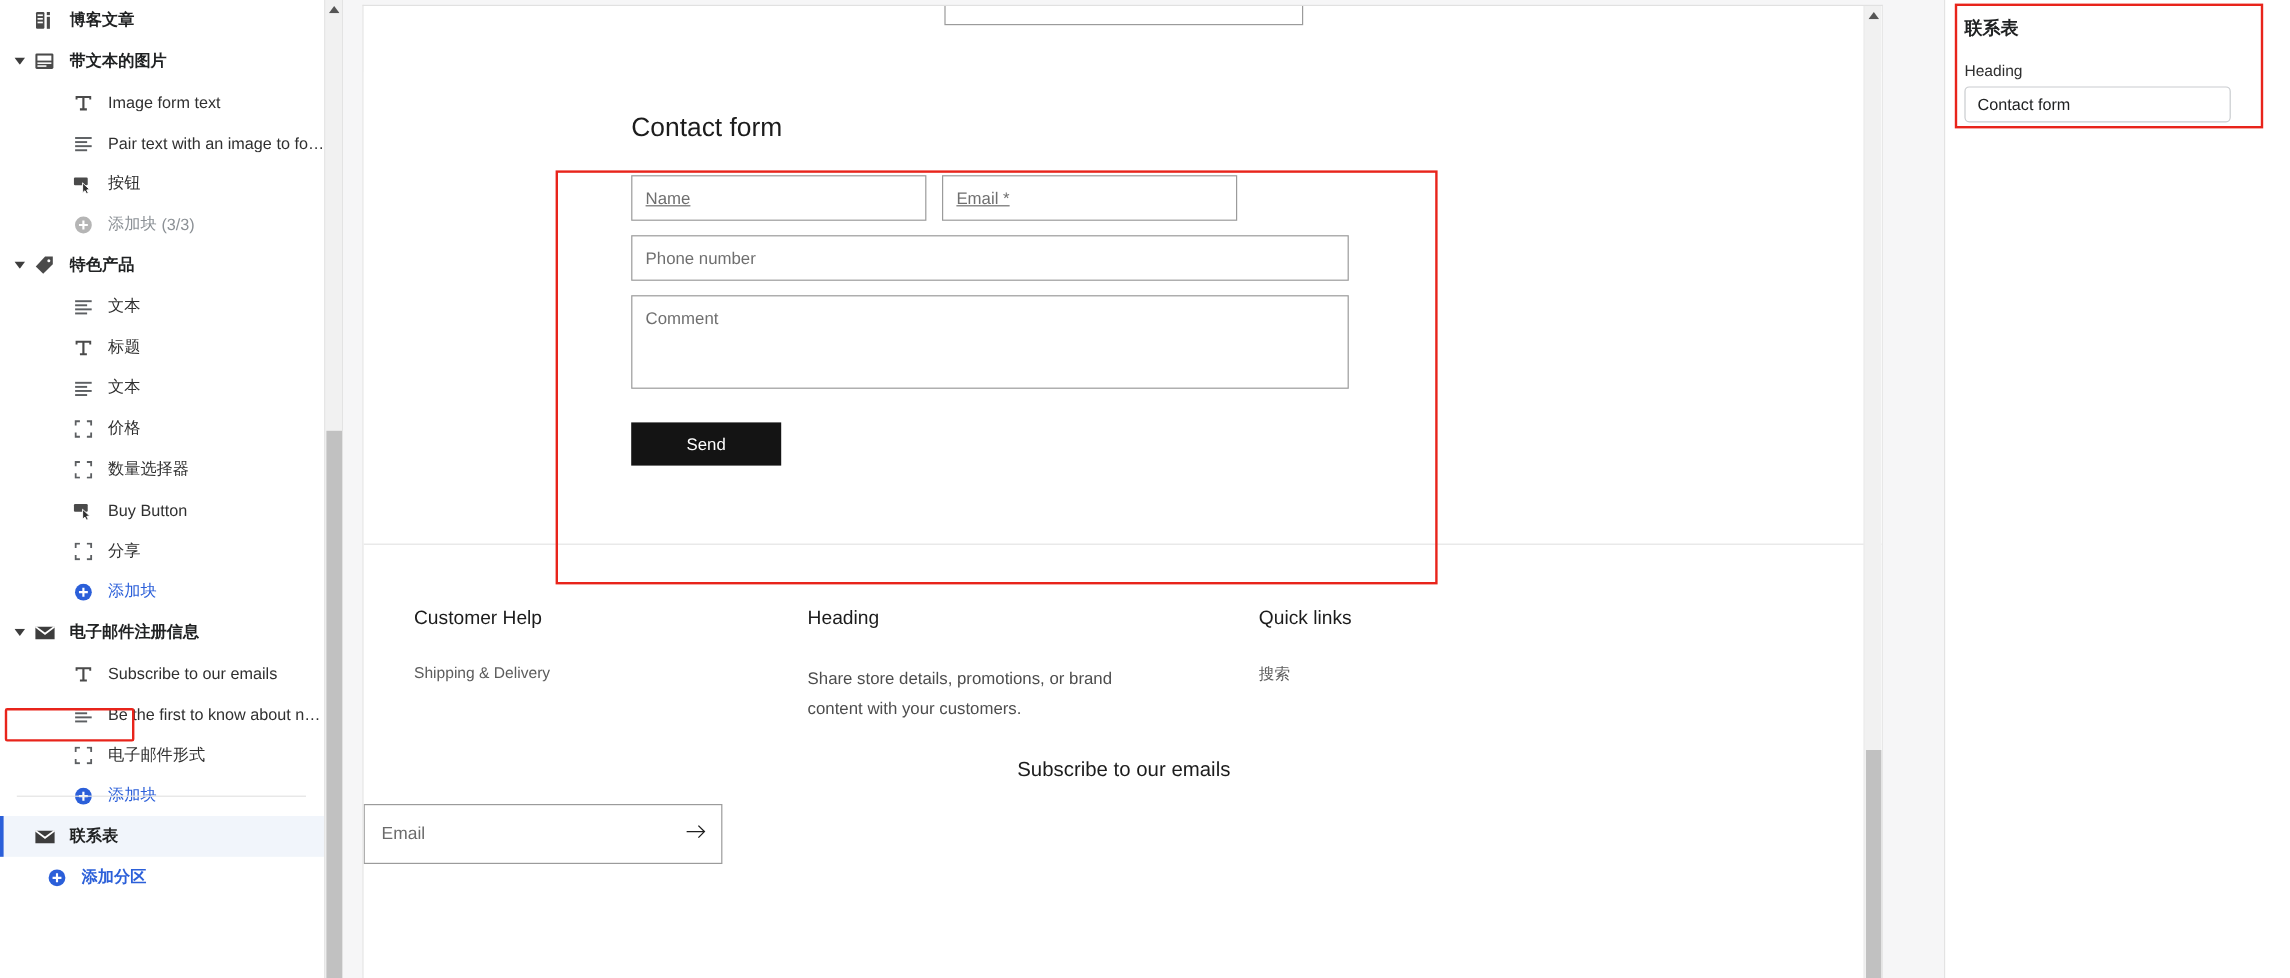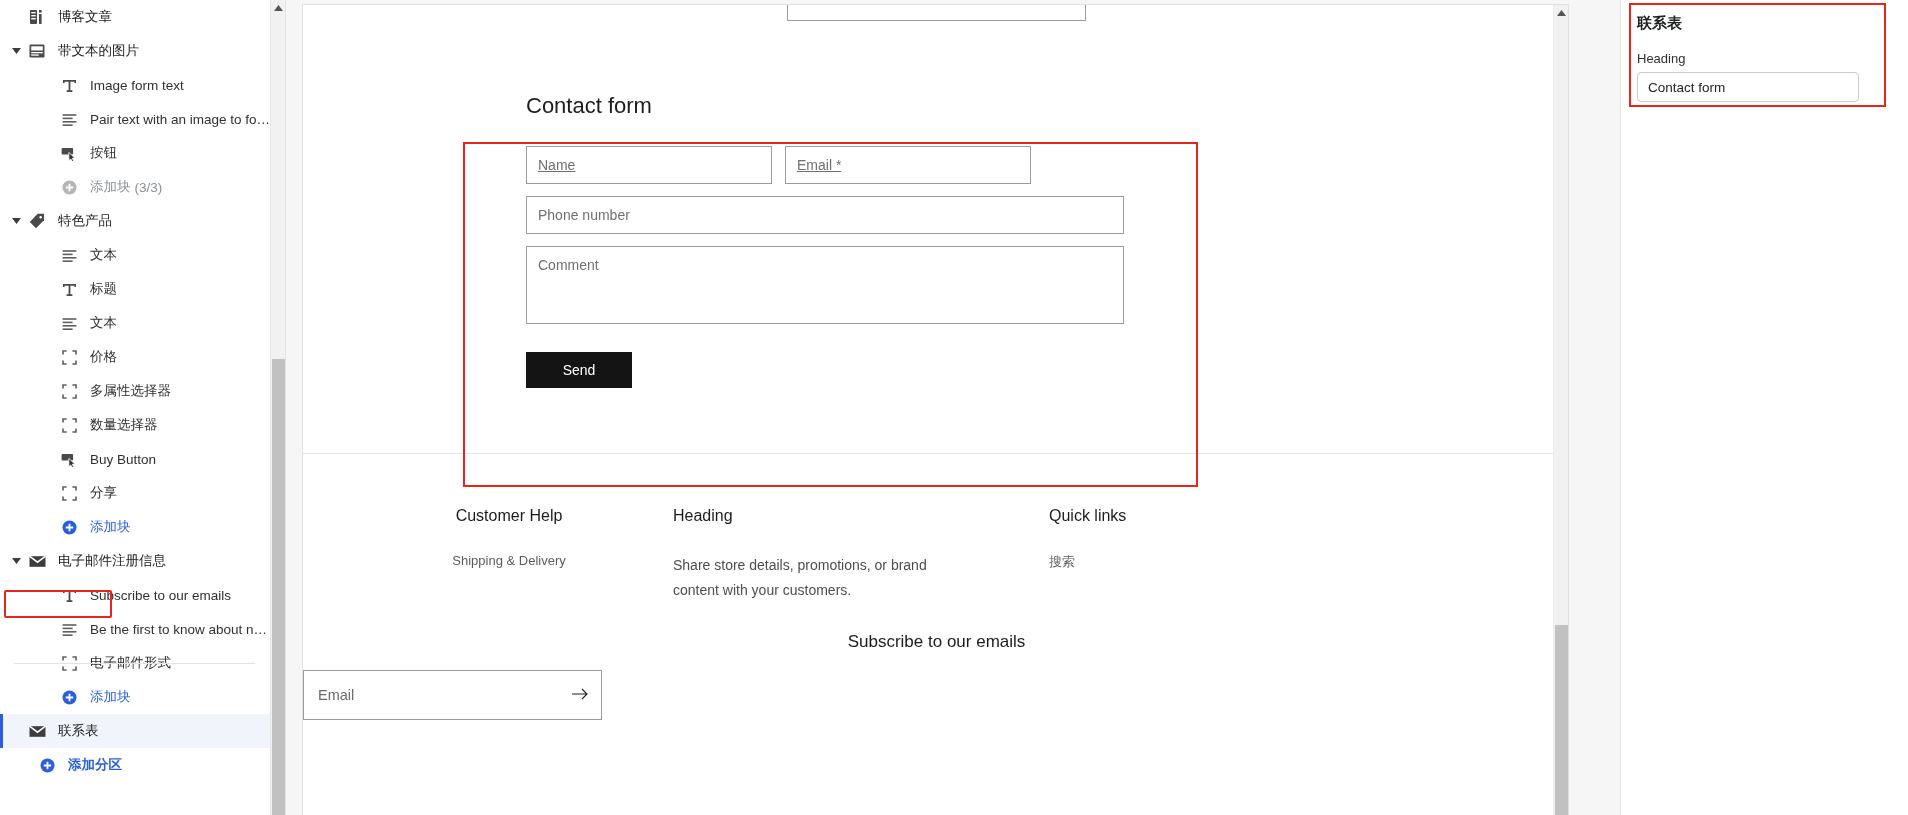--- a/index.html
+++ b/index.html
@@ -27,21 +27,21 @@
     position: relative;
     display: flex;
     align-items: center;
     height: 34px;
     padding-left: 8px;
     font-size: 13.5px;
     color: #202223;
     white-space: nowrap;
     cursor: pointer;
   }
-  .sb-row.section { font-weight: 400; color: #202223; }
+  .sb-row.section { font-weight: 700; color: #202223; }
   .sb-row.child { padding-left: 58px; color: #303030; font-weight: 400; }
   .sb-row.child.muted { color: #8c9196; }
   .sb-row.child.addblock { color: #2b5fd9; }
   .sb-row.addsection { padding-left: 36px; color: #2b5fd9; font-weight: 700; }
   .sb-row.selected { background: #f1f5fb; }
   .sb-row.selected::before {
     content: ""; position: absolute; left: 0; top: 0; bottom: 0; width: 3px; background: #2b5fd9;
   }
   .caret {
     width: 16px; height: 34px; display: inline-flex; align-items: center; justify-content: center;
@@ -142,21 +142,21 @@
   }
   .fin.half { width: 246px; text-decoration: underline; }
   .fin.full { width: 672px; }
   .ftext {
     width: 598px; height: 78px; border: 1px solid #9b9b9b; background: #fff;
     padding: 10px 11px; font-size: 14px; color: #6f6f6f;
     font-family: "Liberation Sans", sans-serif;
   }
   .send-btn {
     margin-top: 28px;
-    width: 106px; height: 36px;
+    width: 125px; height: 36px;
     background: #141414; color: #ffffff;
     display: flex; align-items: center; justify-content: center;
     font-size: 14px; cursor: pointer;
     font-family: "Liberation Sans", sans-serif;
   }
   .section-sep {
     position: absolute; left: 0; top: 448px; width: 1267px; height: 1px; background: #e4e4e4;
   }
 
   
@@ -164,21 +164,21 @@
     position: absolute;
     left: 160px; top: 82px; width: 735px; height: 345px;
     border: 2.5px solid #e8241b;
     pointer-events: none;
     z-index: 5;
   }
 
   
   .footer { position: absolute; top: 470px; left: 0; width: 1267px; }
   .f-cols { display: flex; padding-left: 42px; padding-top: 32px; }
-  .f-col-1 { width: 328px; text-align: center; }
+  .f-col-1 { width: 328px; }
   .f-col-2 { width: 328px; }
   .f-col-3 { width: 328px; margin-left: 48px; }
   .f-head {
     font-size: 16px; color: #1c1c1c; font-weight: 400; margin-bottom: 28px;
     font-family: "Liberation Sans", sans-serif;
   }
   .f-link { font-size: 13px; color: #5c5c5c; font-family: "Liberation Sans", sans-serif; }
   .f-text { font-size: 14px; color: #4d4d4d; line-height: 1.75; width: 296px;
     font-family: "Liberation Sans", sans-serif; }
   .f-sub-wrap { text-align: center; margin-top: 30px; }
@@ -346,30 +346,20 @@
         </div>
         <div class="sb-row child">
           <span class="sicon">
             <svg width="15" height="15" viewBox="0 0 15 15">
               <g fill="none" stroke="#5c5f62" stroke-width="1.6">
                 <path d="M1 4.6V1h3.6M10.4 1H14v3.6M14 10.4V14h-3.6M4.6 14H1v-3.6"></path>
               </g>
             </svg>
           </span>
           <span class="sb-label">价格</span>
-        </div>
-        <div class="sb-row child">
-          <span class="sicon">
-            <svg width="15" height="15" viewBox="0 0 15 15">
-              <g fill="none" stroke="#5c5f62" stroke-width="1.6">
-                <path d="M1 4.6V1h3.6M10.4 1H14v3.6M14 10.4V14h-3.6M4.6 14H1v-3.6"></path>
-              </g>
-            </svg>
-          </span>
-          <span class="sb-label">多属性选择器</span>
         </div>
         <div class="sb-row child">
           <span class="sicon">
             <svg width="15" height="15" viewBox="0 0 15 15">
               <g fill="none" stroke="#5c5f62" stroke-width="1.6">
                 <path d="M1 4.6V1h3.6M10.4 1H14v3.6M14 10.4V14h-3.6M4.6 14H1v-3.6"></path>
               </g>
             </svg>
           </span>
           <span class="sb-label">数量选择器</span>

